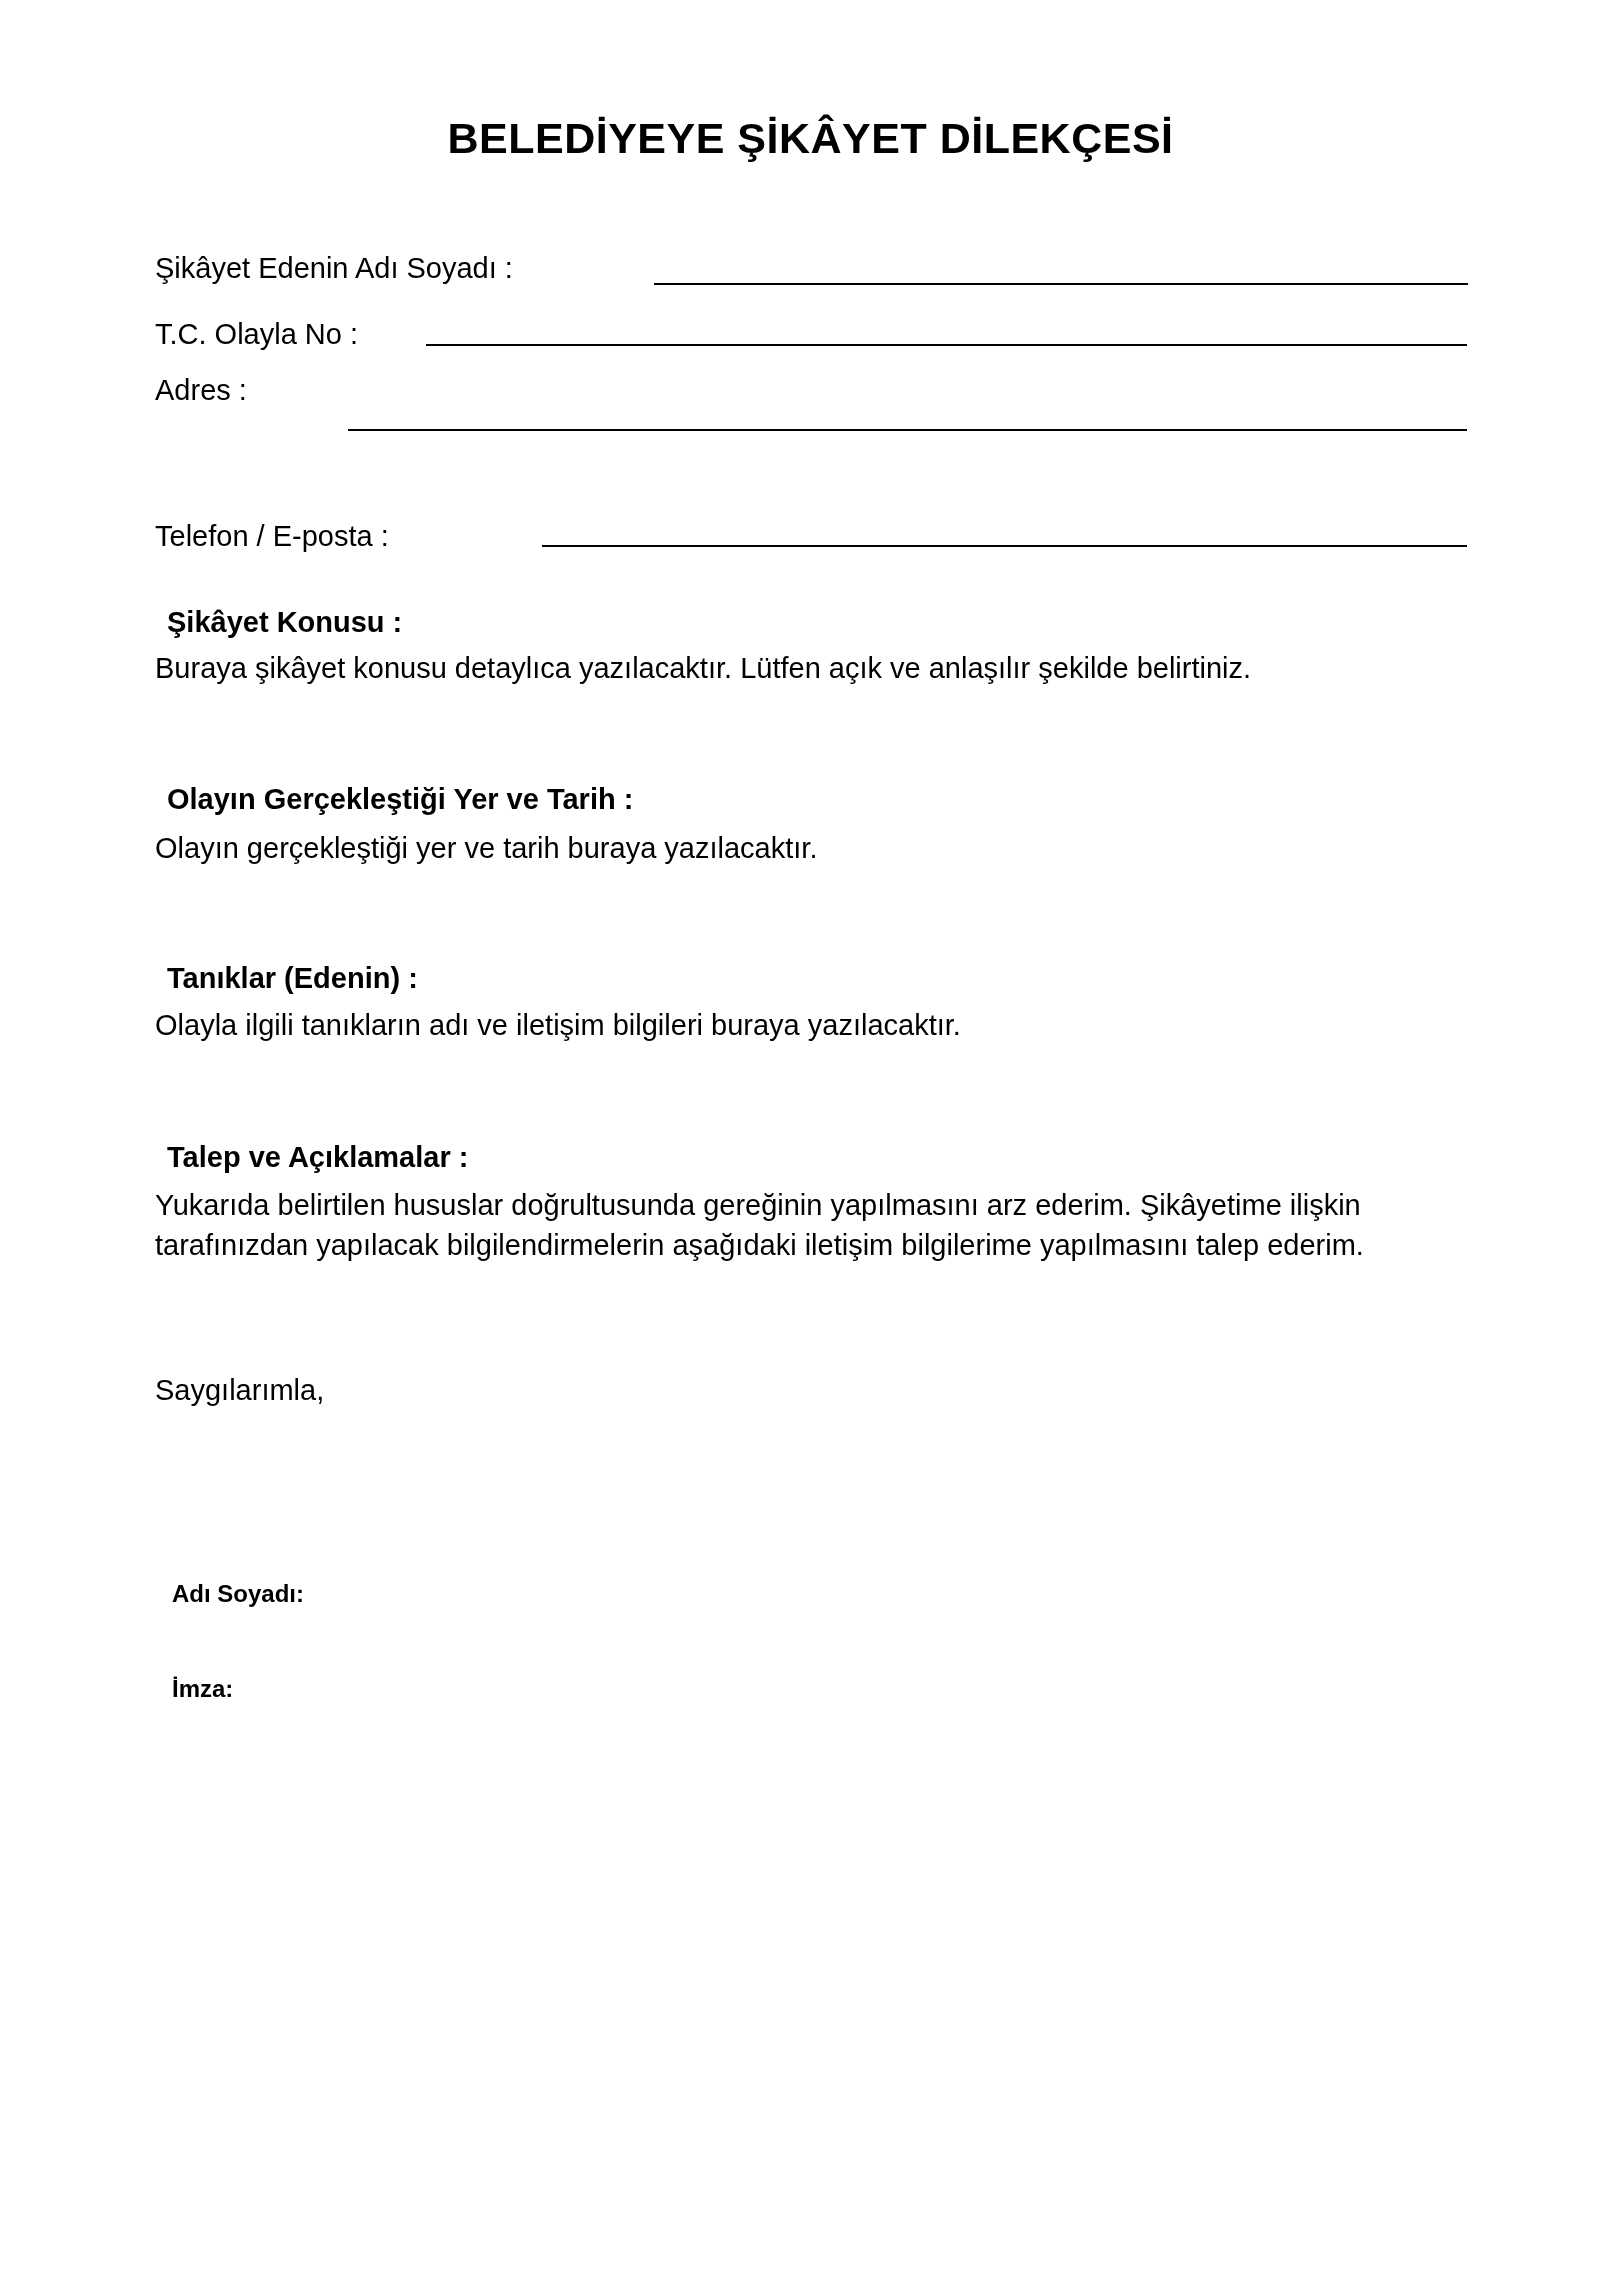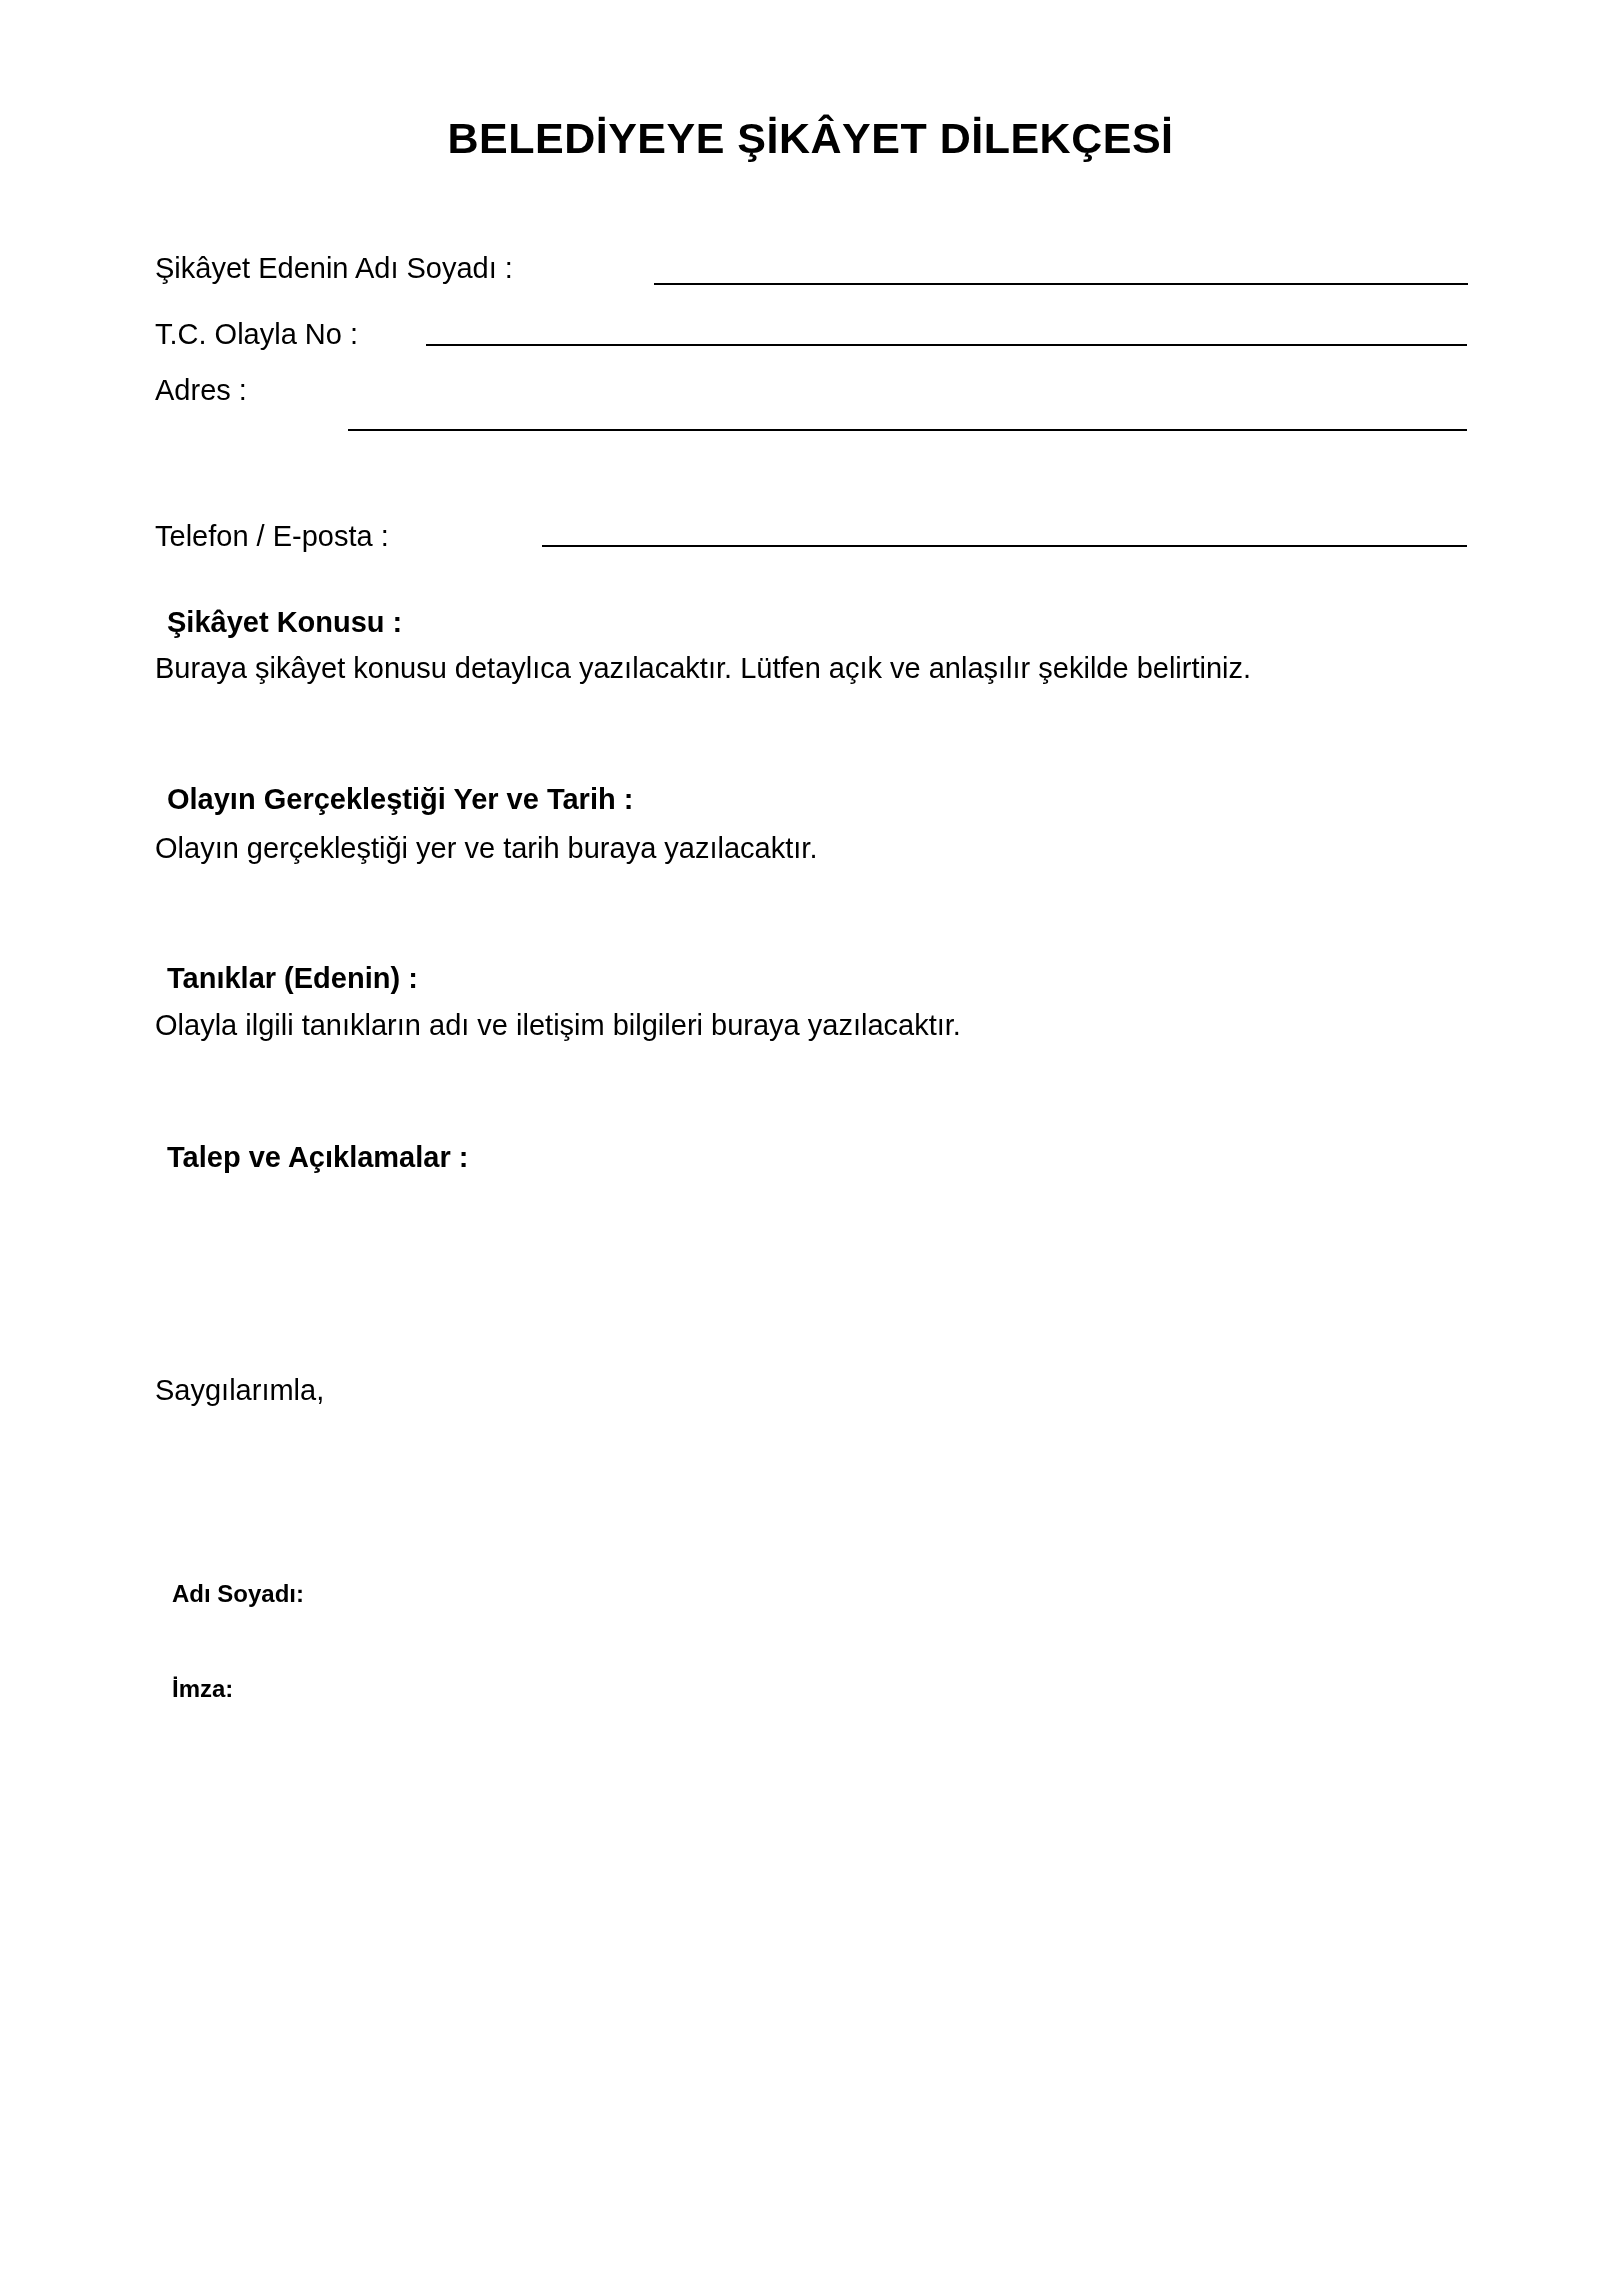--- a/index.html
+++ b/index.html
@@ -92,20 +92,21 @@
   <div class="heading" style="top:603px;">Şikâyet Konusu :</div>
   <div class="body-text" style="top:649px;">Buraya şikâyet konusu detaylıca yazılacaktır. Lütfen açık ve anlaşılır şekilde belirtiniz.</div>
 
   <div class="heading" style="top:780px;">Olayın Gerçekleştiği Yer ve Tarih :</div>
   <div class="body-text" style="top:829px;">Olayın gerçekleştiği yer ve tarih buraya yazılacaktır.</div>
 
   <div class="heading" style="top:959px;">Tanıklar (Edenin) :</div>
   <div class="body-text" style="top:1006px;">Olayla ilgili tanıkların adı ve iletişim bilgileri buraya yazılacaktır.</div>
 
   <div class="heading" style="top:1138px;">Talep ve Açıklamalar :</div>
+  <div class="paragraph" style="top:1185px;">Yukarıda belirtilen hususlar doğrultusunda gereğinin yapılmasını arz ederim. Şikâyetime ilişkin tarafınızdan yapılacak bilgilendirmelerin aşağıdaki iletişim bilgilerime yapılmasını talep ederim.</div>
 
   <div class="closing" style="top:1371px;">Saygılarımla,</div>
 
   <div class="sig-label" style="top:1574px;">Adı Soyadı:</div>
   <div class="sig-label" style="top:1669px;">İmza:</div>
   <div class="sig-label" style="top:1758px;">Tarih:</div>
 
 </div>
 
 

